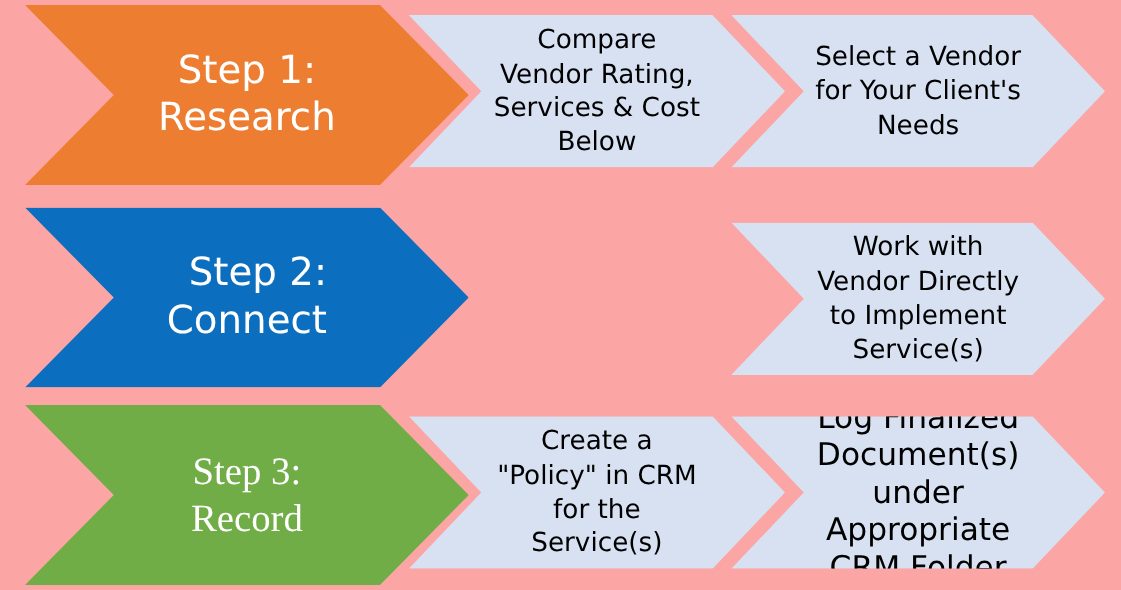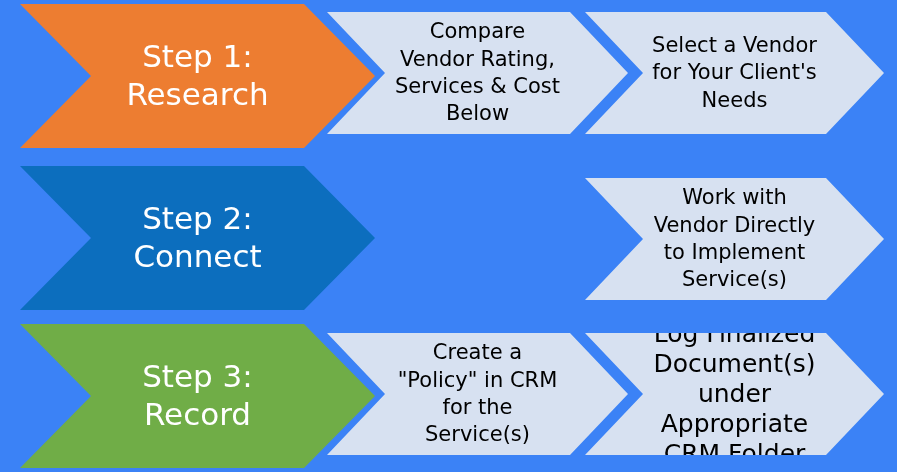--- a/index.html
+++ b/index.html
@@ -1,20 +1,20 @@
 <!DOCTYPE html>
 <html><head>
 <meta charset="utf-8">
 <style>
   html, body { margin: 0; padding: 0; background: #ffffff; }
   .canvas {
     position: relative;
     width: 897px;
     height: 472px;
-    background: #3b82f6;
+    background: #fca5a5;
     overflow: hidden;
     font-family: "DejaVu Sans", "Liberation Sans", sans-serif;
   }
   .chevron {
     position: absolute;
     display: flex;
     align-items: center;
     justify-content: center;
     text-align: center;
     white-space: pre;
@@ -60,32 +60,32 @@
 for Your Client's
 Needs</span>
   </div>
   <div class="chevron task-chevron task-a r1-task" style="background: rgb(215, 225, 241); color: rgb(0, 0, 0);">
     <span>Compare
 Vendor Rating,
 Services &amp; Cost
 Below</span>
   </div>
 
-  <div class="chevron step-chevron r2-step" style="background: rgb(12, 110, 190); color: rgb(255, 255, 255);">
+  <div class="chevron step-chevron r2-step" style="background: rgb(12, 110, 190); color: rgb(255, 255, 255); text-align: right;">
     <span>Step 2:
 Connect</span>
   </div>
   <div class="chevron task-chevron task-b r2-task" style="background: rgb(215, 225, 241); color: rgb(0, 0, 0);">
     <span>Work with
 Vendor Directly
 to Implement
 Service(s)</span>
   </div>
 
-  <div class="chevron step-chevron r3-step" style="background: rgb(112, 173, 71); color: rgb(255, 255, 255);">
+  <div class="chevron step-chevron r3-step" style="background: rgb(112, 173, 71); color: rgb(255, 255, 255); font-family: Liberation Serif, serif;">
     <span>Step 3:
 Record</span>
   </div>
   <div class="chevron task-chevron task-a r3-task" style="background: rgb(215, 225, 241); color: rgb(0, 0, 0);">
     <span>Create a
 "Policy" in CRM
 for the
 Service(s)</span>
   </div>
   <div class="chevron task-chevron task-b task-compact r3-task" style="background: rgb(215, 225, 241); color: rgb(0, 0, 0);">

